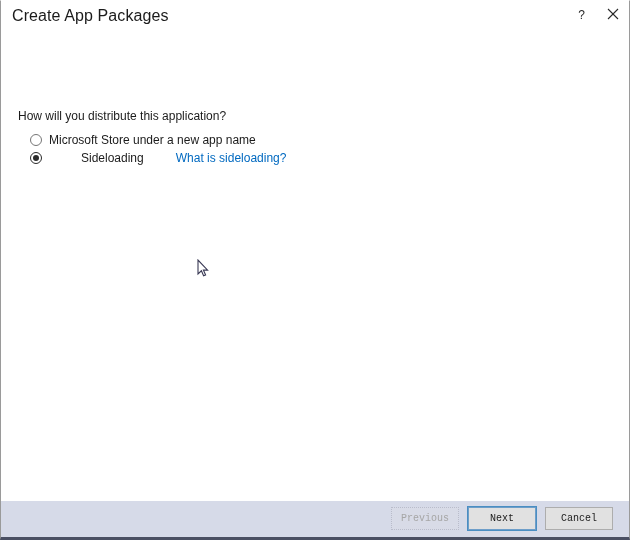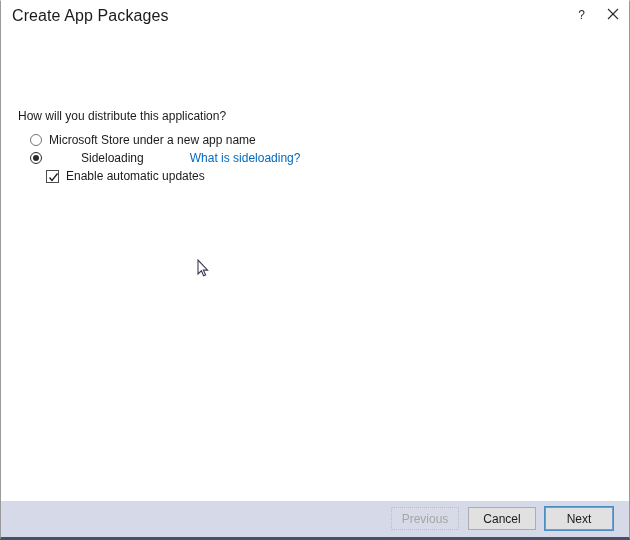--- a/index.html
+++ b/index.html
@@ -161,21 +161,20 @@
     top: 1px;
   }
 
   .opt-label {
     font-size: 12px;
     color: #1b1b1b;
   }
   .link {
     font-size: 12px;
     color: #0069c0;
-    margin-left: 14px;
     cursor: pointer;
     text-decoration: none;
   }
 
   
   .footer {
     position: absolute;
     left: 0;
     bottom: 0;
     width: 628px;
@@ -186,22 +185,22 @@
     position: absolute;
     right: 16px;
     top: 6px;
     display: flex;
     gap: 9px;
   }
   .btn {
     width: 68px;
     height: 23px;
     box-sizing: border-box;
-    font-family: Liberation Sans, sans-serif;
-    font-size: 12px;
+    font-family: Liberation Mono, monospace;
+    font-size: 10px;
     color: #1b1b1b;
     background: #e1e1e1;
     border: 1px solid #adadad;
     display: flex;
     align-items: center;
     justify-content: center;
     padding: 0;
     cursor: default;
     line-height: 1;
   }
@@ -258,36 +257,28 @@
       <span class="radio"></span>
       <span class="opt-label">Microsoft Store under a new app name</span>
     </div>
 
     <div class="option-row option-side">
       <span class="radio checked"></span>
       <span class="opt-label">Sideloading</span>
       <a class="link">What is sideloading?</a>
     </div>
 
-    <div class="option-row option-check">
-      <span class="checkbox">
-        <svg width="11" height="11" viewBox="0 0 11 11">
-          <path d="M1.5 5.5 L4 8.5 L9.5 1.5" fill="none" stroke="#1b1b1b" stroke-width="1.3"></path>
-        </svg>
-      </span>
-      <span class="opt-label">Enable automatic updates</span>
-    </div>
 
   </div>
 
   <div class="footer">
     <div class="footer-buttons">
       <button class="btn disabled">Previous</button>
+      <button class="btn default">Next</button>
       <button class="btn">Cancel</button>
-      <button class="btn default">Next</button>
     </div>
   </div>
 
   <div class="cursor">
     <svg width="12" height="19" viewBox="0 0 12 19">
       <path d="M1 1 L1 15 L4.4 11.8 L6.6 16.8 L8.6 16 L6.4 11.1 L10.6 11.1 Z" fill="#ffffff" stroke="#3a3a55" stroke-width="1.1" stroke-linejoin="miter"></path>
     </svg>
   </div>
 
 </div>

